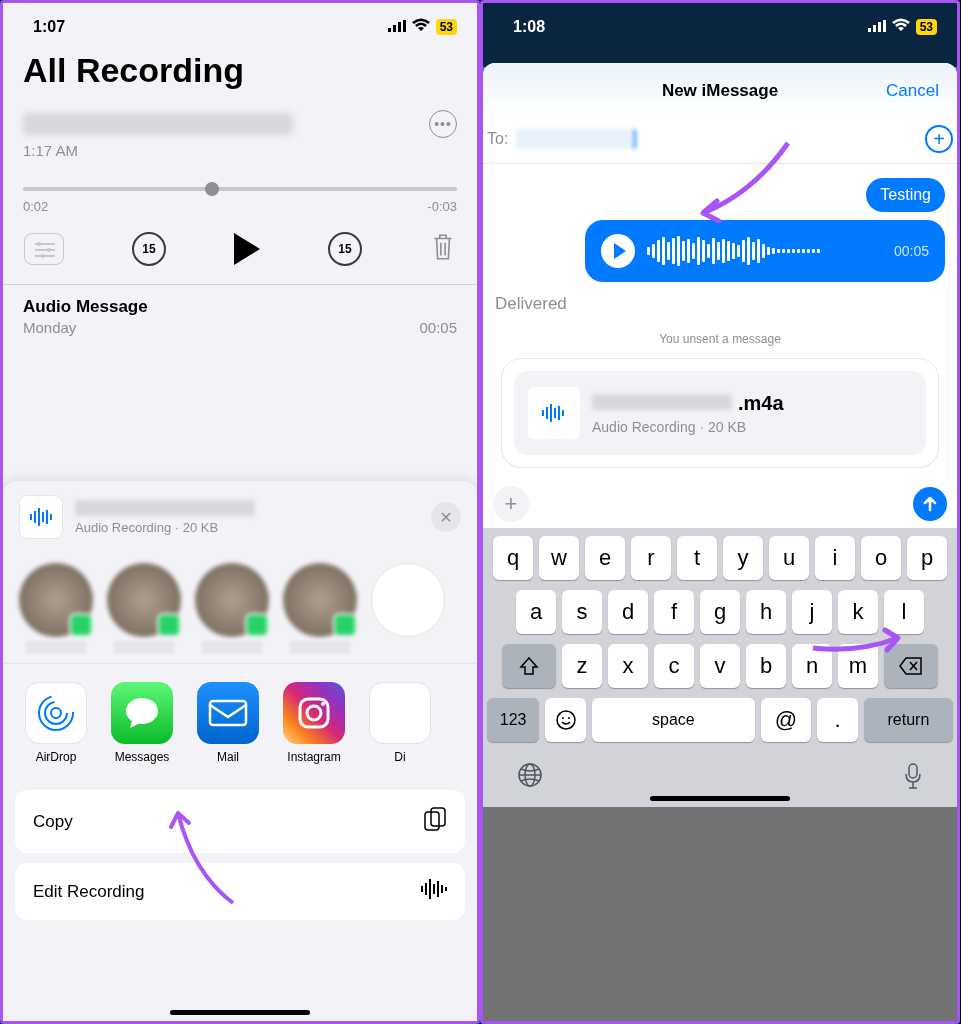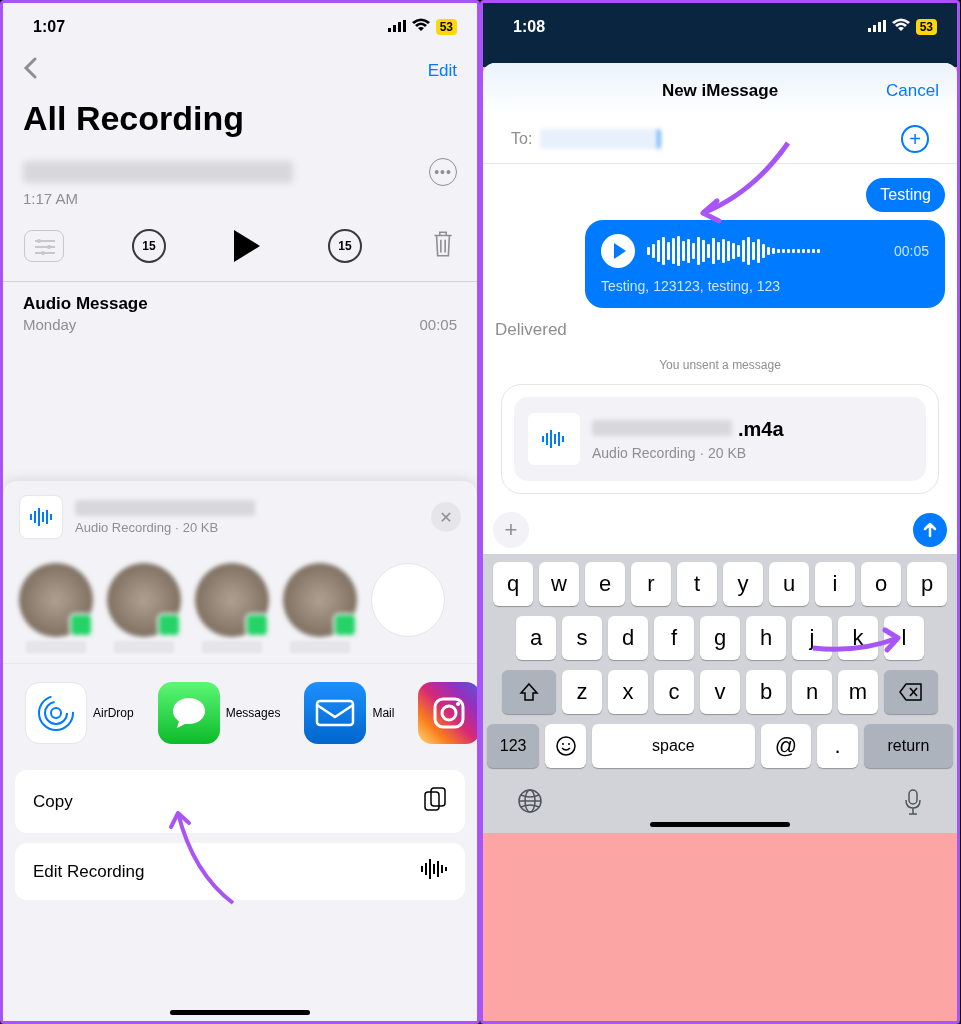--- a/index.html
+++ b/index.html
@@ -1,19 +1,19 @@
 <!DOCTYPE html>
 <html><head>
 <meta charset="utf-8">
 <style>
 * { box-sizing: border-box; margin: 0; padding: 0; font-family: -apple-system, BlinkMacSystemFont, "Segoe UI", sans-serif; }
 body { display: flex; background: #000; }
 .phone { width: 480px; height: 1024px; position: relative; overflow: hidden; }
 .phone.left { background: #f2f2f7; border: 3px solid #a855f7; border-radius: 4px; }
-.phone.right { background: #fca5a5; border: 3px solid #a855f7; border-radius: 4px; }
+.phone.right { background: #737373; border: 3px solid #a855f7; border-radius: 4px; }
 
 
 .status-bar { display: flex; justify-content: space-between; align-items: center; padding: 8px 20px 4px 30px; height: 44px; font-weight: 600; font-size: 16px; }
 .status-bar.dark { background: #0a2540; color: #fff; }
 .status-right { display: flex; align-items: center; gap: 6px; }
 .battery { background: #ffd60a; color: #000; padding: 1px 4px; border-radius: 4px; font-size: 12px; font-weight: 700; }
 
 
 .nav-row { display: flex; justify-content: space-between; align-items: center; padding: 10px 20px; }
 .back-chevron { font-size: 24px; color: #8e8e93; }
@@ -50,40 +50,40 @@
 .file-sub { font-size: 13px; color: #8e8e93; }
 .close-x { width: 30px; height: 30px; background: #e5e5ea; border-radius: 50%; display: flex; align-items: center; justify-content: center; color: #8e8e93; font-size: 16px; }
 
 .contacts-row { display: flex; gap: 14px; padding: 10px 16px; overflow: hidden; }
 .contact { display: flex; flex-direction: column; align-items: center; gap: 4px; position: relative; }
 .contact-avatar { width: 74px; height: 74px; border-radius: 50%; background: radial-gradient(circle, #b0a090, #6b5d4f); filter: blur(2px); position: relative; }
 .whatsapp-badge { position: absolute; bottom: 0; right: 0; width: 24px; height: 24px; background: #25d366; border-radius: 6px; border: 2px solid #f2f2f7; }
 .contact-name { width: 60px; height: 12px; background: #e5e5ea; border-radius: 2px; filter: blur(1px); }
 
 .apps-row { display: flex; gap: 24px; padding: 18px 22px; border-top: 1px solid #e5e5ea; }
-.app { display: flex; flex-direction: row; align-items: center; gap: 6px; }
+.app { display: flex; flex-direction: column; align-items: center; gap: 6px; }
 .app-icon { width: 62px; height: 62px; border-radius: 14px; display: flex; align-items: center; justify-content: center; }
 .app-label { font-size: 12px; }
 .airdrop-icon { background: #fff; border: 1px solid #e5e5ea; }
 .messages-icon { background: linear-gradient(#5df777, #0bbb29); }
 .mail-icon { background: linear-gradient(#1e90ff, #0066cc); }
 .instagram-icon { background: linear-gradient(45deg, #feda75, #fa7e1e, #d62976, #962fbf, #4f5bd5); }
 
 .action-list { padding: 8px 12px; }
 .action-item { background: #fff; border-radius: 12px; padding: 16px 18px; display: flex; justify-content: space-between; align-items: center; margin-bottom: 10px; font-size: 17px; }
 .home-ind { position: absolute; bottom: 6px; left: 50%; transform: translateX(-50%); width: 140px; height: 5px; background: #000; border-radius: 3px; }
 
 
 .dark-top { background: #0a2540; height: 64px; }
 .msg-sheet { background: #fff; border-radius: 12px 12px 0 0; margin-top: -4px; position: relative; }
 .msg-nav { display: flex; justify-content: center; align-items: center; padding: 18px 32px 14px; position: relative; background: linear-gradient(#eaf3fb, #fff); border-radius: 12px 12px 0 0; }
 .msg-title { font-size: 17px; font-weight: 600; }
 .cancel-link { position: absolute; right: 18px; color: #007aff; font-size: 17px; }
 
-.to-row { display: flex; align-items: center; padding: 10px 28px; border-bottom: 1px solid #e5e5ea; gap: 8px; }
+.to-row { display: flex; align-items: center; padding: 10px 4px; border-bottom: 1px solid #e5e5ea; gap: 8px; }
 .to-label { color: #8e8e93; font-size: 16px; }
 .to-value-blur { width: 120px; height: 20px; background: #e8f0fb; border-radius: 3px; filter: blur(2px); border-right: 2px solid #007aff; }
 .add-contact { width: 28px; height: 28px; border: 2px solid #007aff; border-radius: 50%; display: flex; align-items: center; justify-content: center; color: #007aff; font-size: 20px; margin-left: auto; line-height: 1; }
 
 .chat-area { padding: 14px 12px; }
 .bubble-out { background: #007aff; color: #fff; border-radius: 18px; padding: 8px 14px; margin-left: auto; width: fit-content; max-width: 80%; font-size: 16px; margin-bottom: 8px; }
 .audio-bubble { background: #007aff; color: #fff; border-radius: 18px; padding: 14px 16px; margin-left: auto; width: 360px; }
 .audio-top { display: flex; align-items: center; gap: 12px; }
 .audio-play { width: 34px; height: 34px; background: #fff; border-radius: 50%; display: flex; align-items: center; justify-content: center; }
 .audio-play-tri { width: 0; height: 0; border-left: 12px solid #007aff; border-top: 8px solid transparent; border-bottom: 8px solid transparent; margin-left: 3px; }
@@ -140,39 +140,40 @@
       </span>
       <span>
         <svg width="18" height="14" viewBox="0 0 18 14">
             <path d="M9 13 L6 10 Q9 8 12 10 Z M3 7 Q9 2 15 7 L13 9 Q9 5 5 9 Z M0 4 Q9 -3 18 4 L16 6 Q9 0 2 6 Z" fill="#000"></path>
           </svg>
       </span>
       <span class="battery">53</span>
     </div>
   </div>
 
-  <div class="nav-row">
-    <span class="back-chevron">
-      <svg width="14" height="22" viewBox="0 0 14 22">
-          <path d="M12 2 L3 11 L12 20" stroke="#8e8e93" stroke-width="3" fill="none" stroke-linecap="round"></path>
-        </svg>
-    </span>
-    <span class="edit-link">Edit</span>
-  </div>
 
   <h1 class="page-title">All Recording</h1>
 
   <div class="recording-item">
     <div class="rec-title-row">
       <div class="rec-title-blur"></div>
       <div class="more-btn">•••</div>
     </div>
     <div class="rec-time">1:17 AM</div>
   </div>
 
+  <div class="scrubber">
+    <div class="scrub-track">
+        <div class="scrub-knob"></div>
+      </div>
+    <div class="scrub-times">
+      <span>0:02</span>
+      <span>-0:03</span>
+    </div>
+  </div>
 
   <div class="player-controls">
     <div class="eq-btn">
       <svg width="40" height="32" viewBox="0 0 40 32">
           <line x1="10" y1="10" x2="30" y2="10" stroke="#c7c7cc" stroke-width="2"></line>
           <line x1="10" y1="16" x2="30" y2="16" stroke="#c7c7cc" stroke-width="2"></line>
           <line x1="10" y1="22" x2="30" y2="22" stroke="#c7c7cc" stroke-width="2"></line>
           <circle cx="14" cy="10" r="2" fill="#c7c7cc"></circle>
           <circle cx="24" cy="16" r="2" fill="#c7c7cc"></circle>
           <circle cx="18" cy="22" r="2" fill="#c7c7cc"></circle>
@@ -408,21 +409,20 @@
               <div class="wave-bar" style="height:4px"></div>
               <div class="wave-bar" style="height:4px"></div>
               <div class="wave-bar" style="height:4px"></div>
               <div class="wave-bar" style="height:4px"></div>
               <div class="wave-bar" style="height:4px"></div>
               <div class="wave-bar" style="height:4px"></div>
               <div class="wave-bar" style="height:4px"></div>
           </div>
           <span class="audio-dur">00:05</span>
         </div>
-        <div class="audio-transcript">Testing, 123123, testing, 123</div>
       </div>
       <div class="delivered">Delivered</div>
       <div class="unsent">You unsent a message</div>
 
       <div class="attachment-box">
         <div class="attach-inner">
           <div class="attach-file-icon">
             <svg width="24" height="20" viewBox="0 0 24 20">
                 <rect x="0" y="7" width="2" height="6" fill="#007aff"></rect>
                 <rect x="4" y="4" width="2" height="12" fill="#007aff"></rect>

